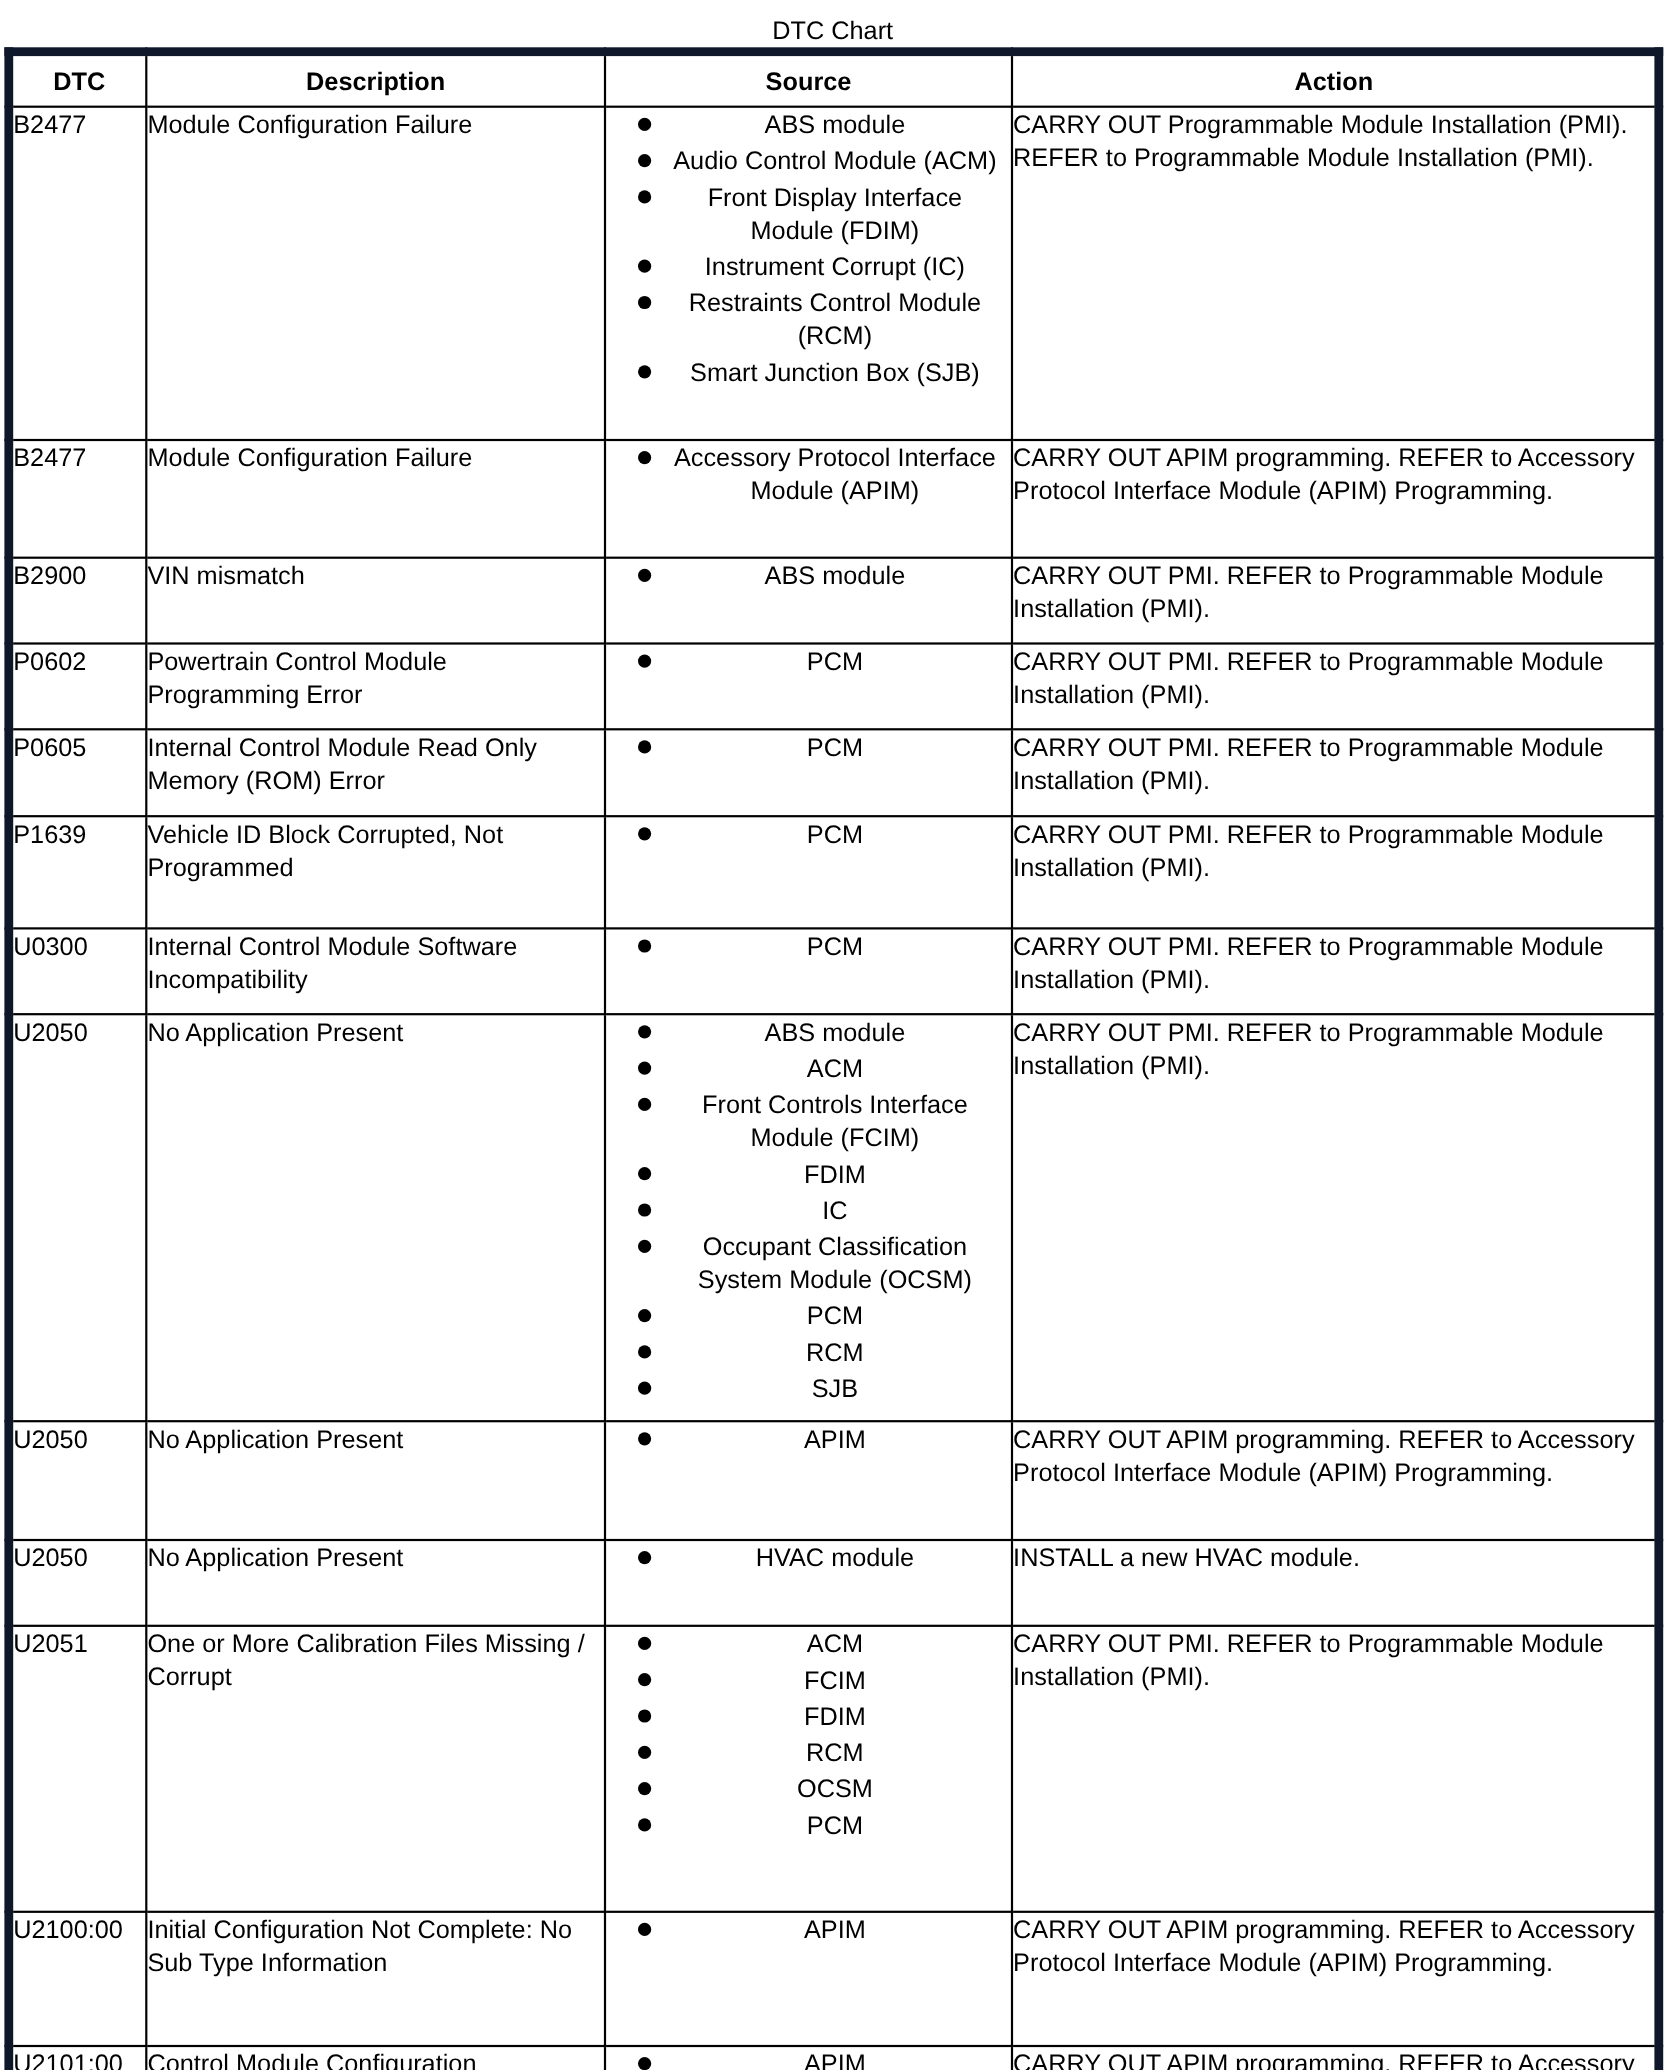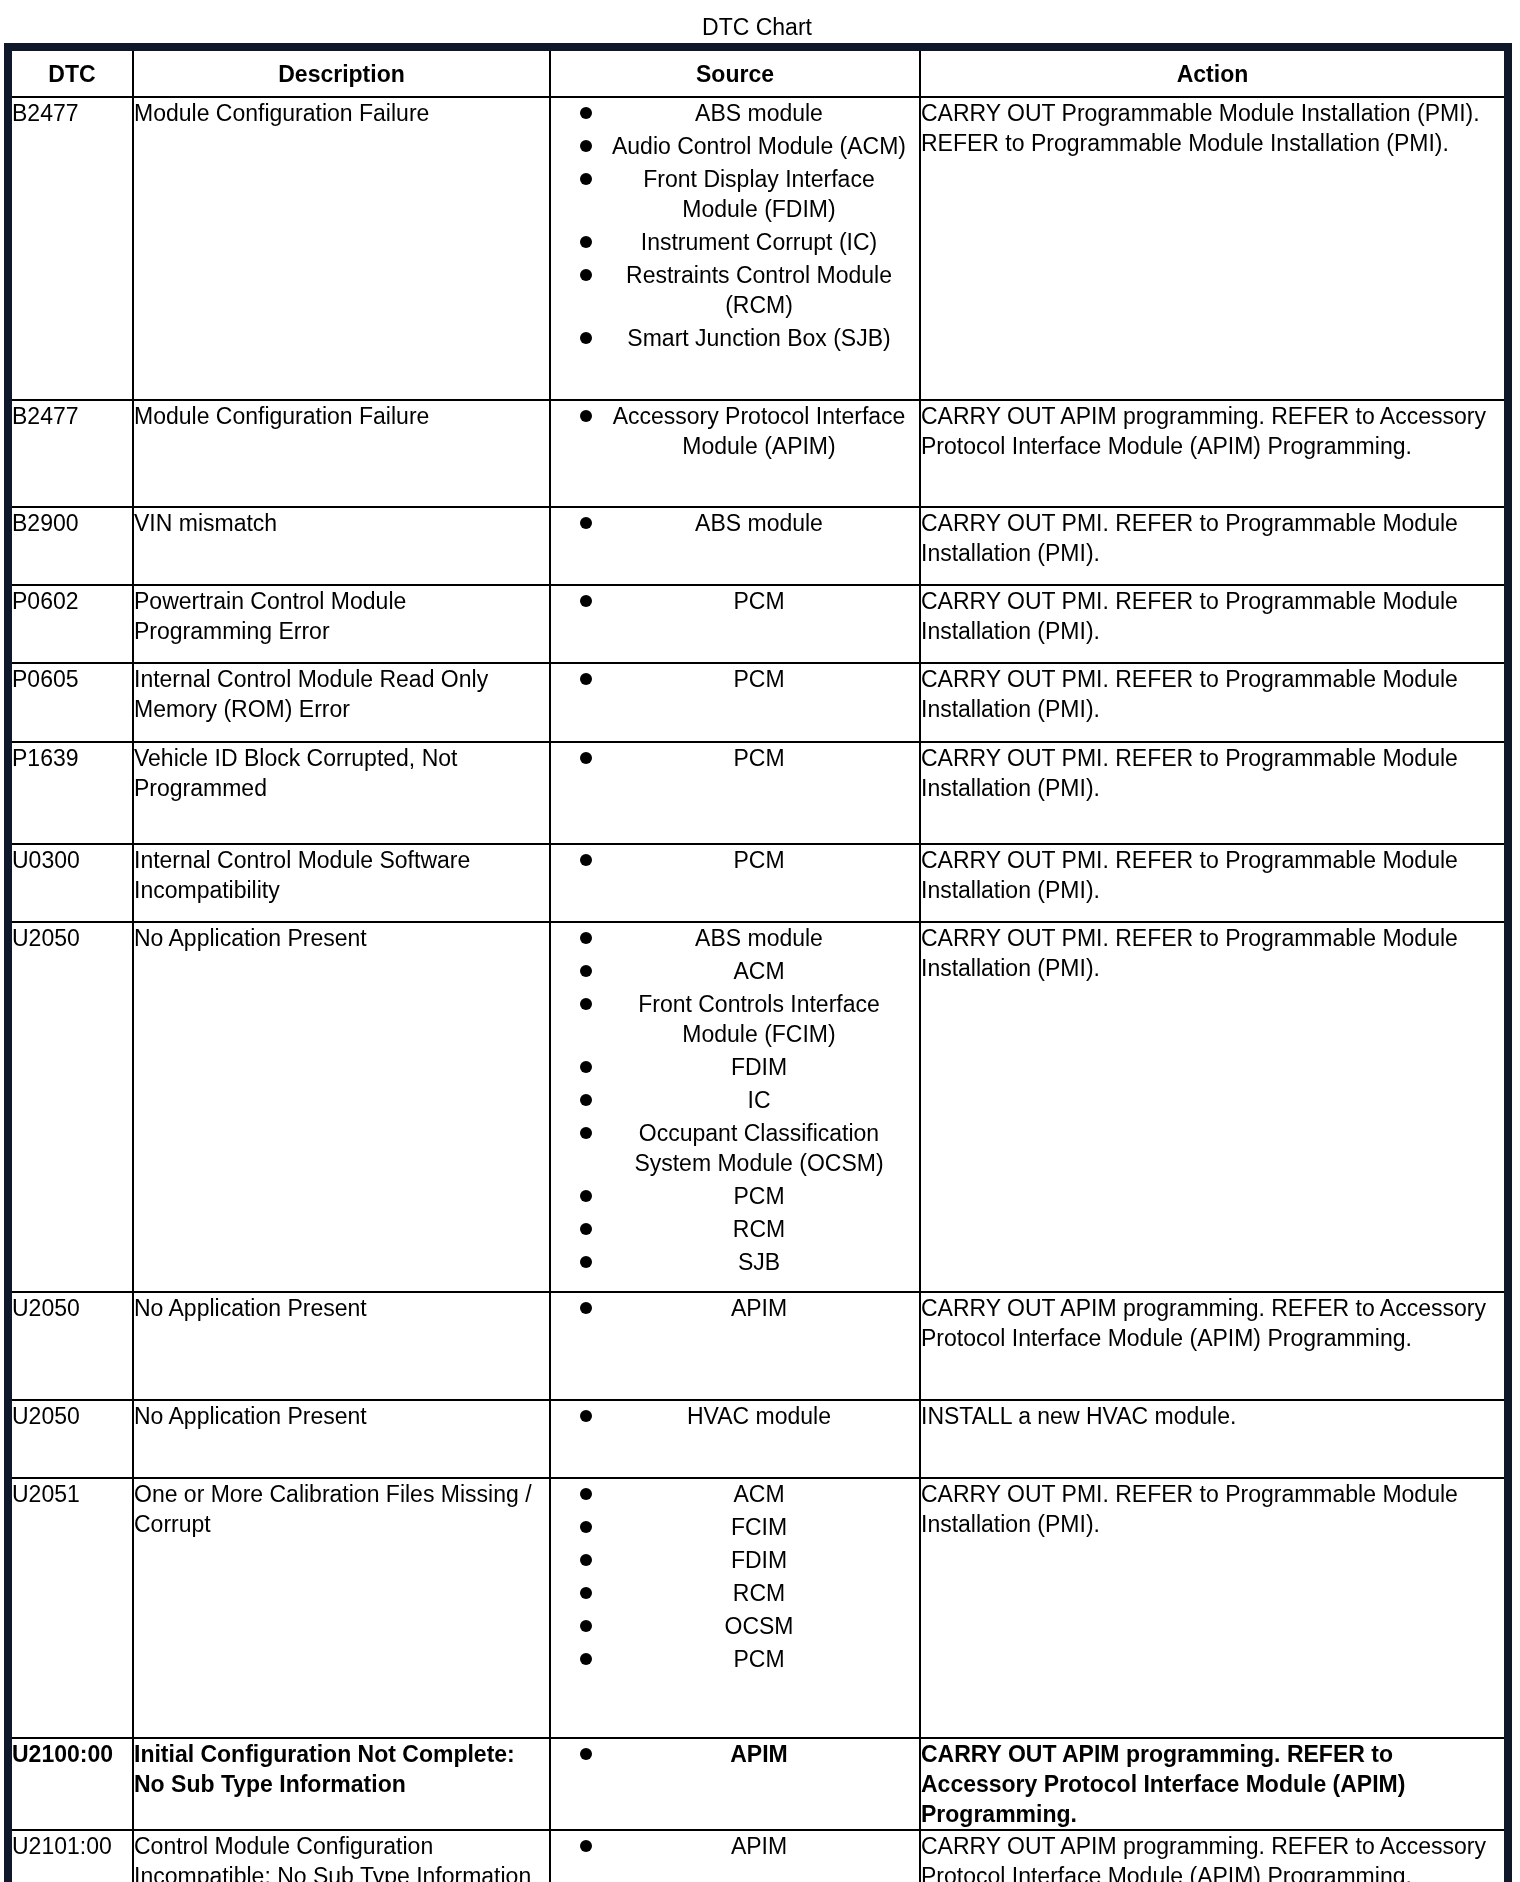--- a/index.html
+++ b/index.html
@@ -164,21 +164,21 @@
             <li>ACM</li>
             <li>FCIM</li>
             <li>FDIM</li>
             <li>RCM</li>
             <li>OCSM</li>
             <li>PCM</li>
           </ul>
         </td>
         <td class="c-act">CARRY OUT PMI. REFER to Programmable Module Installation (PMI).</td>
       </tr>
-      <tr style="height: 77px; font-weight: bold;">
+      <tr style="height: 122px;">
         <td class="c-dtc">U2100:00</td>
         <td class="c-desc">Initial Configuration Not Complete: No Sub Type Information</td>
         <td class="c-src">
           <ul class="src">
             <li>APIM</li>
           </ul>
         </td>
         <td class="c-act">CARRY OUT APIM programming. REFER to Accessory Protocol Interface Module (APIM) Programming.</td>
       </tr>
       <tr style="height: 105px;">

